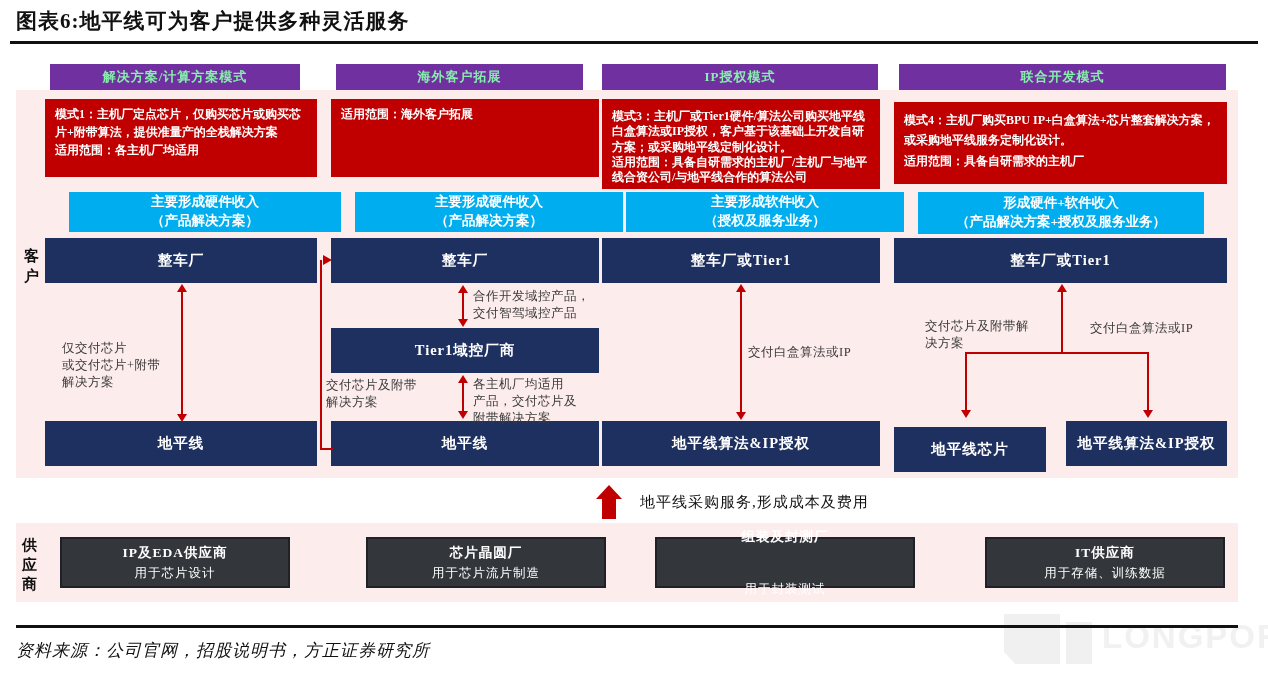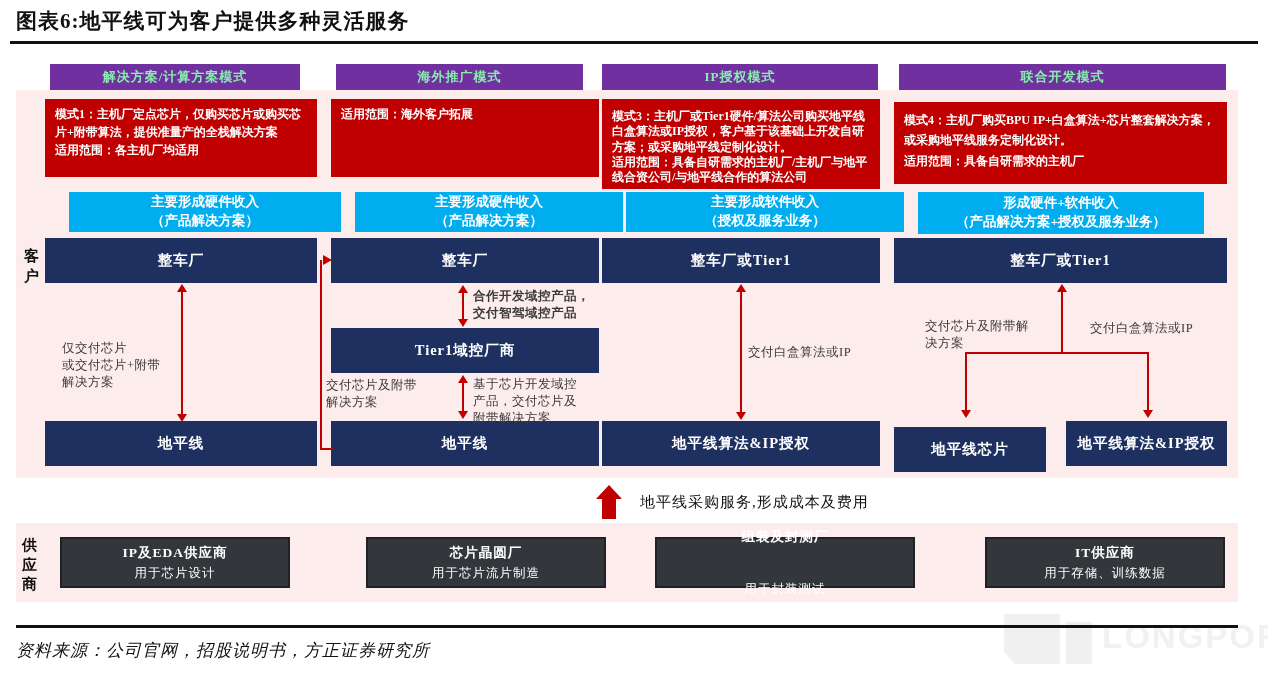--- a/index.html
+++ b/index.html
@@ -49,21 +49,21 @@
   <div class="abs title" style="left:16px;top:7px;">图表6:地平线可为客户提供多种灵活服务</div>
   <div class="abs rule" style="left:10px;top:41px;width:1248px;"></div>
 
   <div class="abs panel" style="left:16px;top:90px;width:1222px;height:388px;"></div>
   <div class="abs panel" style="left:16px;top:523px;width:1222px;height:79px;"></div>
 
   <div class="abs side-label" style="left:24px;top:247px;">客户</div>
   <div class="abs side-label" style="left:22px;top:536px;">供应商</div>
 
   <div class="abs col-header" style="left:50px;top:64px;width:250px;height:26px;">解决方案/计算方案模式</div>
-  <div class="abs col-header" style="left:336px;top:64px;width:247px;height:26px;">海外推广模式</div>
+  <div class="abs col-header" style="left:336px;top:64px;width:247px;height:26px;">海外客户拓展</div>
   <div class="abs col-header" style="left:602px;top:64px;width:276px;height:26px;">IP授权模式</div>
   <div class="abs col-header" style="left:899px;top:64px;width:327px;height:26px;">联合开发模式</div>
 
   <div class="abs mode-box" style="left:45px;top:99px;width:272px;height:78px;">
     <div>模式1：主机厂定点芯片，仅购买芯片或购买芯片+附带算法，提供准量产的全栈解决方案</div>
     <div>适用范围：各主机厂均适用</div>
   </div>
   <div class="abs mode-box" style="left:331px;top:99px;width:268px;height:78px;">
     <div>适用范围：海外客户拓展</div>
   </div>
@@ -102,27 +102,27 @@
   <div class="abs ah ah-up" style="left:177px;top:284px;"></div>
   <div class="abs vline" style="left:181px;top:291px;height:125px;"></div>
   <div class="abs ah ah-down" style="left:177px;top:414px;"></div>
   <div class="abs arrow-label pre" style="left:62px;top:340px;">仅交付芯片
 或交付芯片+附带
 解决方案</div>
 
   <div class="abs ah ah-up" style="left:458px;top:285px;"></div>
   <div class="abs vline" style="left:462px;top:292px;height:28px;"></div>
   <div class="abs ah ah-down" style="left:458px;top:319px;"></div>
-  <div class="abs arrow-label pre" style="left:473px;top:288px;font-weight:bold;">合作开发域控产品，
+  <div class="abs arrow-label pre" style="left:473px;top:288px;">合作开发域控产品，
 交付智驾域控产品</div>
 
   <div class="abs ah ah-up" style="left:458px;top:375px;"></div>
   <div class="abs vline" style="left:462px;top:382px;height:30px;"></div>
   <div class="abs ah ah-down" style="left:458px;top:411px;"></div>
-  <div class="abs arrow-label pre" style="left:473px;top:376px;">基于芯片开发域控
+  <div class="abs arrow-label pre" style="left:473px;top:376px;">各主机厂均适用
 产品，交付芯片及
 附带解决方案</div>
 
   <div class="abs vline" style="left:320px;top:260px;height:190px;"></div>
   <div class="abs hline" style="left:320px;top:448px;width:13px;"></div>
   <div class="abs ah ah-right" style="left:323px;top:255px;"></div>
   <div class="abs arrow-label pre" style="left:326px;top:377px;">交付芯片及附带
 解决方案</div>
 
   <div class="abs ah ah-up" style="left:736px;top:284px;"></div>

